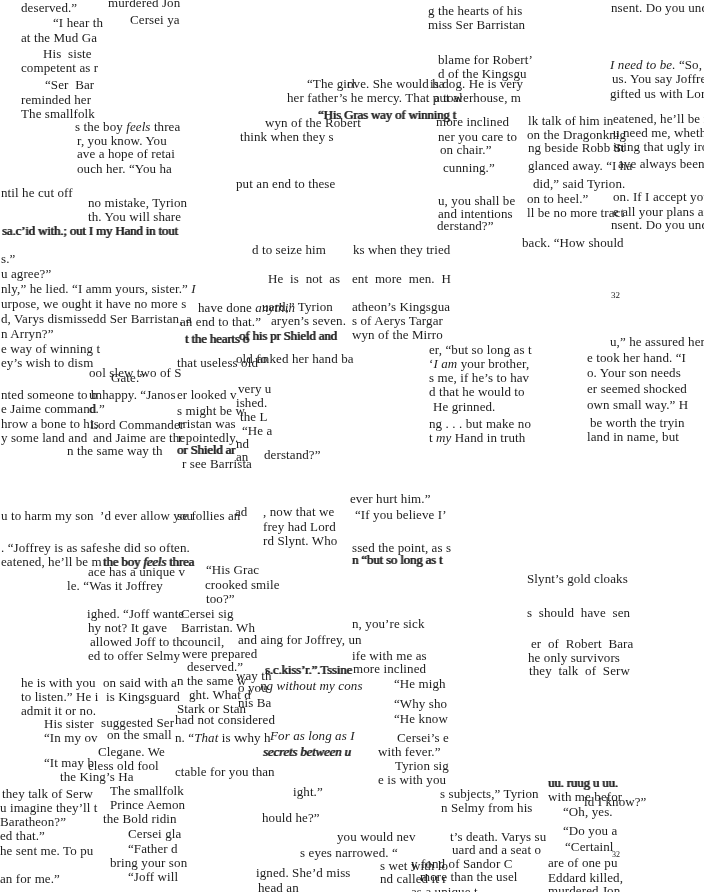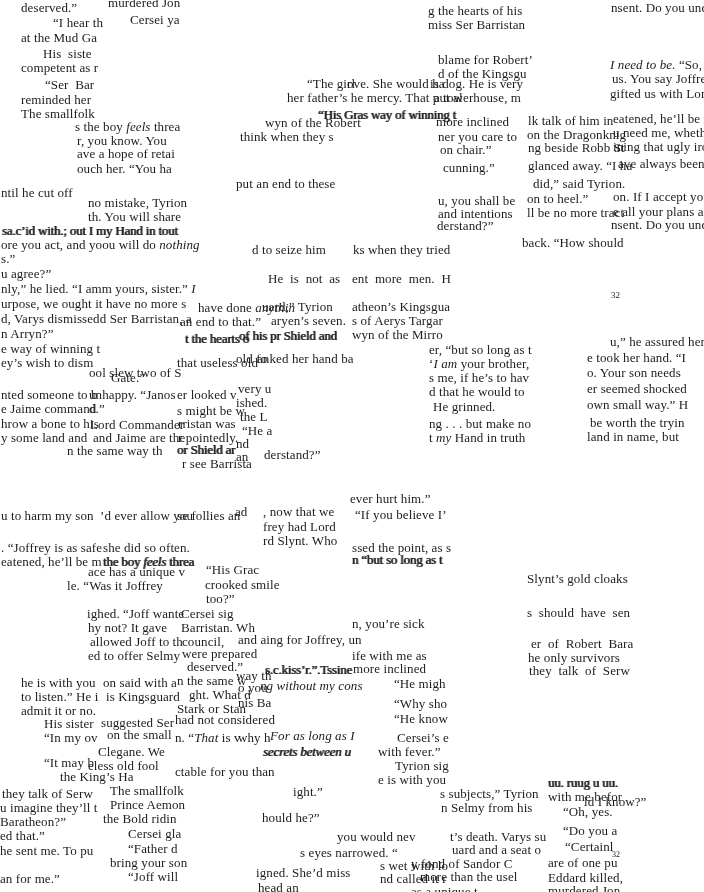--- a/index.html
+++ b/index.html
@@ -79,21 +79,20 @@
     <div class="tl" style="left: 611px; top: 218px;"><span>nsent. Do you und</span></div>
     <div class="tl" style="left: 522px; top: 236px; text-align: right;"><span>back. “How should</span></div>
     <div class="tl" style="left: 75px; top: 120px;"><span>s the boy </span><span class="i">feels</span><span> threa</span></div>
     <div class="tl" style="left: 77px; top: 134px;"><span>r, you know. You</span></div>
     <div class="tl" style="left: 77px; top: 147px;"><span>ave a hope of retai</span></div>
     <div class="tl" style="left: 77px; top: 162px;"><span>ouch her. “You ha</span></div>
     <div class="tl" style="left: 1px; top: 186px;"><span>ntil he cut off</span></div>
     <div class="tl" style="left: 88px; top: 196px;"><span>no mistake, Tyrion</span></div>
     <div class="tl" style="left: 88px; top: 210px;"><span>th. You will share</span></div>
     <div class="tl g" style="left: 2px; top: 224px;"><span>sa.c’id with.; out I my Hand in tout</span></div>
-    <div class="tl" style="left: 1px; top: 238px;"><span>ore you act, and yoou will do </span><span class="i">nothing</span></div>
     <div class="tl" style="left: 1px; top: 252px;"><span>s.”</span></div>
     <div class="tl" style="left: 1px; top: 267px;"><span>u agree?”</span></div>
     <div class="tl" style="left: 1px; top: 282px;"><span>nly,” he lied. “I amm yours, sister.” </span><span class="i">I</span></div>
     <div class="tl" style="left: 1px; top: 297px;"><span>urpose, we ought it have no more s</span></div>
     <div class="tl" style="left: 198px; top: 301px;"><span>have done </span><span class="i">anythin</span></div>
     <div class="tl" style="left: 262px; top: 300px;"><span>uard,” Tyrion</span></div>
     <div class="tl" style="left: 352px; top: 300px;"><span>atheon’s Kingsgua</span></div>
     <div class="tl" style="left: 1px; top: 312px;"><span>d, Varys dismissedd Ser Barristan, a</span></div>
     <div class="tl" style="left: 180px; top: 315px;"><span>an end to that.”</span></div>
     <div class="tl" style="left: 271px; top: 314px;"><span>aryen’s seven.</span></div>

